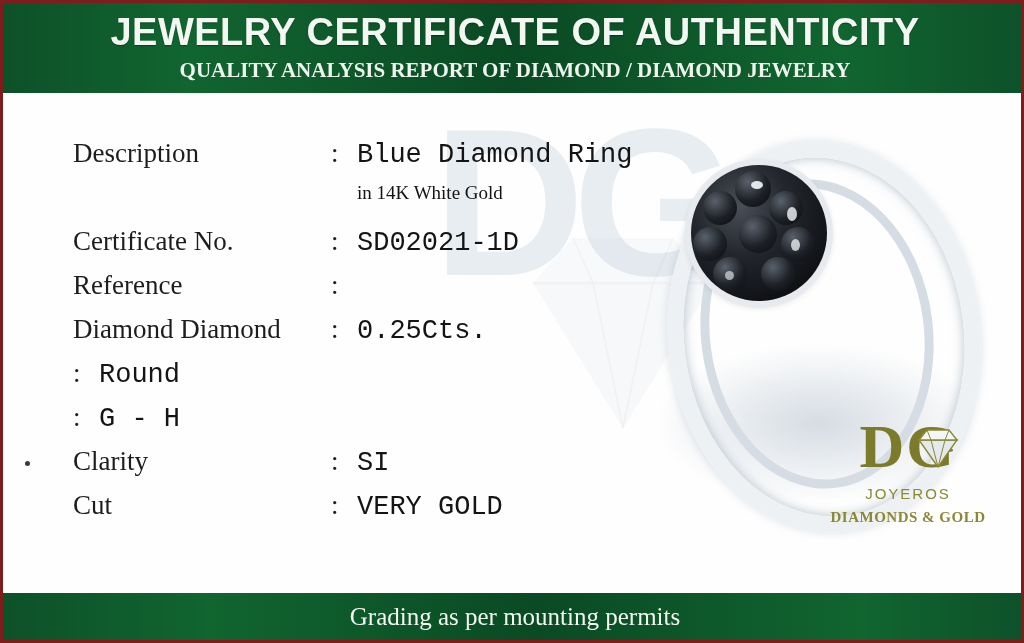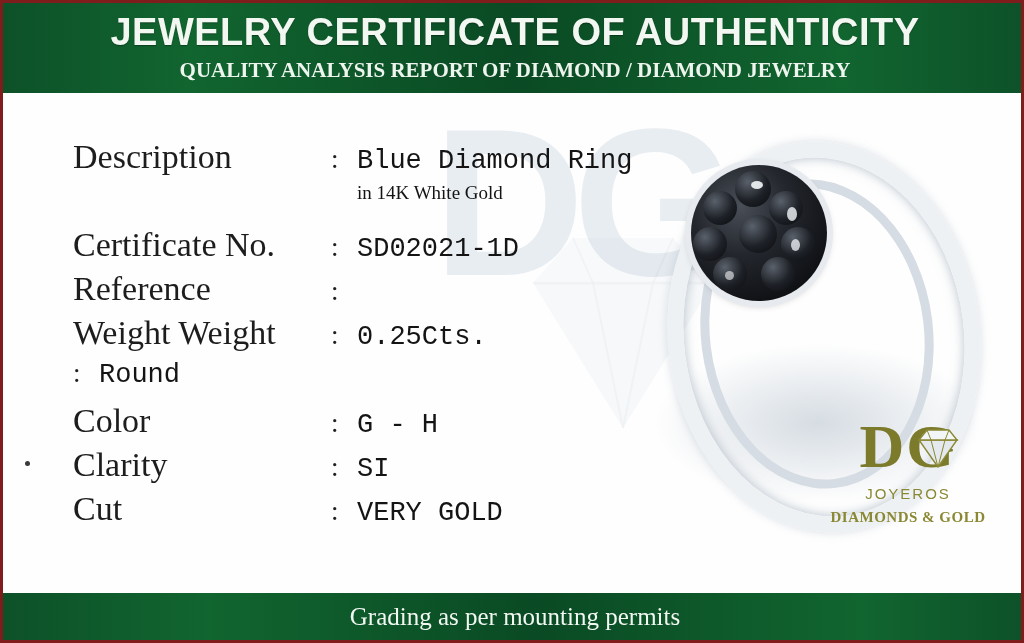--- a/index.html
+++ b/index.html
@@ -159,21 +159,21 @@
     top: 45px;
     width: 560px;
   }
   .field-row {
     display: flex;
     align-items: baseline;
     height: 44px;
   }
   .field-label {
     width: 258px;
-    font-size: 34px;
+    font-size: 27px;
     color: #1d1d1d;
     font-family: "Liberation Serif", serif;
   }
   .field-colon {
     width: 26px;
     font-size: 27px;
     color: #1d1d1d;
   }
   .field-value {
     font-size: 27px;
@@ -316,32 +316,31 @@
         <div class="field-colon">:</div>
         <div class="field-value">SD02021-1D</div>
       </div>
 
       <div class="field-row">
         <div class="field-label">Reference</div>
         <div class="field-colon">:</div>
       </div>
 
       <div class="field-row">
-        <div class="field-label">Weight Weight</div>
+        <div class="field-label">Diamond Diamond</div>
         <div class="field-colon">:</div>
         <div class="field-value">0.25Cts.</div>
       </div>
 
       <div class="field-row">
         <div class="field-colon">:</div>
         <div class="field-value">Round</div>
       </div>
 
       <div class="field-row">
-        <div class="field-label">Color</div>
         <div class="field-colon">:</div>
         <div class="field-value">G - H</div>
       </div>
 
       <div class="field-row">
         <div class="field-label">Clarity</div>
         <div class="field-colon">:</div>
         <div class="field-value">SI</div>
       </div>
 

